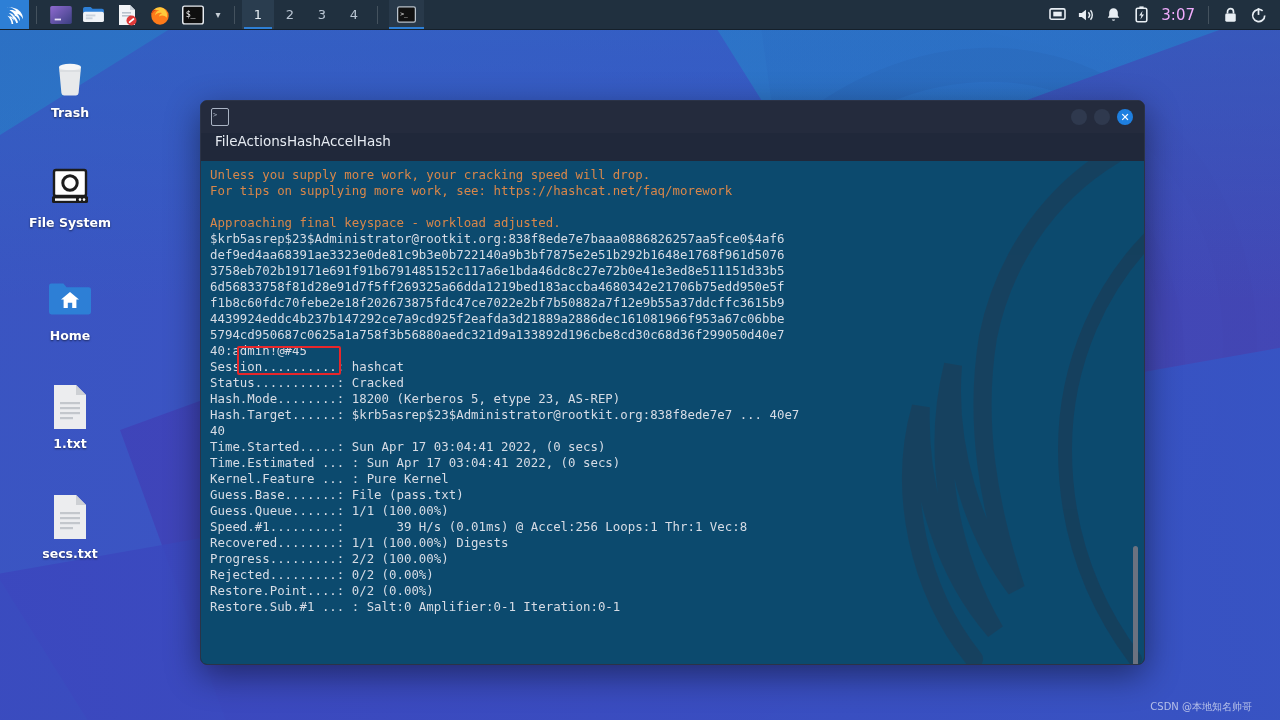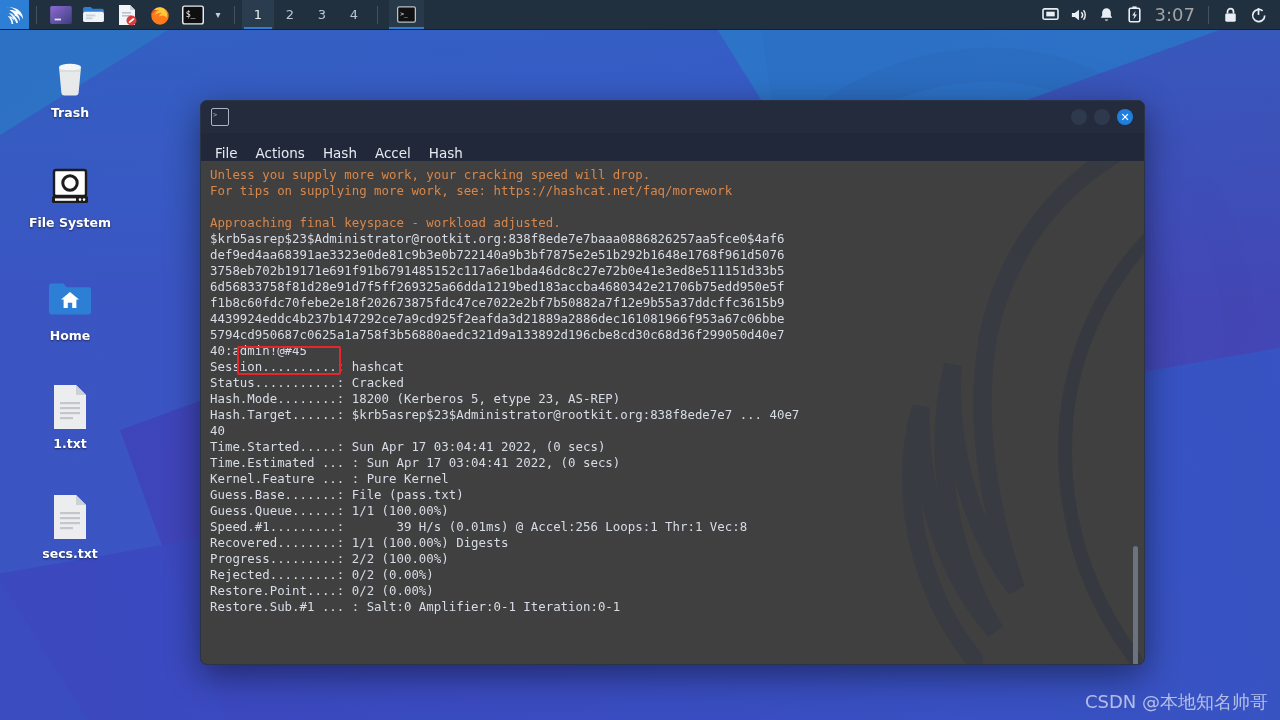--- a/index.html
+++ b/index.html
@@ -35,51 +35,51 @@
   .launch{width:25px;height:25px;margin:0 4px;display:flex;align-items:center;justify-content:center;position:relative;}
   .chev{width:18px;height:25px;display:flex;align-items:center;justify-content:center;color:#c6ced6;font-size:10px;}
   .ws{width:32px;height:29px;display:flex;align-items:center;justify-content:center;
       color:#b9c5d2;font-size:13px;position:relative;}
   .ws.active{background:#2a3d4f;color:#e6edf3;}
   .ws.active::after{content:"";position:absolute;left:2px;right:2px;bottom:0;height:2px;background:#2d7fd6;}
   .winbtn{height:29px;display:flex;align-items:center;padding:0 8px;background:#28394a;position:relative;margin-left:4px;}
   .winbtn::after{content:"";position:absolute;left:0;right:0;bottom:0;height:2px;background:#2d7fd6;}
   #tray{margin-left:auto;display:flex;align-items:center;height:29px;padding-right:8px;}
   .tray-i{width:28px;height:29px;display:flex;align-items:center;justify-content:center;color:#e8eef4;}
-  #clock{color:#a3a3a3;font-size:18px;padding:0 6px;font-family:"DejaVu Sans",sans-serif;}
+  #clock{color:#f0abfc;font-size:15px;padding:0 6px;font-family:"DejaVu Sans",sans-serif;}
 
   
   .dicon{position:absolute;width:110px;display:flex;flex-direction:column;align-items:center;gap:5px;font-weight:bold;}
   .dicon .glyph{width:48px;height:48px;display:flex;align-items:center;justify-content:center;}
   .dicon .lbl{color:#ffffff;font-size:12.5px;text-shadow:0 1px 2px rgba(0,0,0,.55);text-align:center;}
 
   
   #term{position:absolute;left:200px;top:100px;width:943px;height:563px;border-radius:7px;
     background:#20283a;box-shadow:0 10px 34px rgba(0,0,0,.45);overflow:hidden;z-index:30;
     border:1px solid #2b3347;}
   #titlebar{height:32px;background:#242b3d;display:flex;align-items:center;position:relative;}
   #titlebar .ticon{width:16px;height:16px;margin-left:10px;border:1.5px solid #aab4c4;border-radius:2px;
     display:flex;align-items:flex-start;justify-content:flex-start;}
   #title{position:absolute;left:0;right:0;text-align:center;color:#dbe2ec;font-size:12.5px;
     font-family:"DejaVu Sans",sans-serif;pointer-events:none;}
   .wbtns{margin-left:auto;display:flex;align-items:center;gap:7px;padding-right:11px;}
   .wb{width:16px;height:16px;border-radius:50%;background:#2f394e;}
   .wb.close{background:#1e7fe0;display:flex;align-items:center;justify-content:center;color:#fff;font-size:11px;line-height:1;}
-  #menubar{height:28px;display:flex;align-items:flex-end;padding-left:14px;gap:18px;background:#20283a;}
+  #menubar{height:28px;display:flex;align-items:flex-start;padding-left:14px;background:#20283a;}
   #menubar span{color:#e6ebf2;font-size:13.5px;}
-  #screen{position:relative;height:calc(563px - 32px - 28px);background:#404040;overflow:hidden;
+  #screen{position:relative;height:calc(563px - 32px - 28px);background:#0c4a6e;overflow:hidden;
     padding:6px 0 0 9px;box-sizing:border-box;}
   #screen .dragon{position:absolute;right:-40px;top:-20px;width:420px;height:560px;opacity:.35;pointer-events:none;}
   pre.tt{margin:0;font-family:"DejaVu Sans Mono", monospace;font-size:12.4px;line-height:16px;
     color:#d7dce5;white-space:pre;letter-spacing:0px;}
   pre.tt.warn{color:#d9874a;}
   #scroll{position:absolute;right:6px;top:385px;width:5px;height:130px;background:#6b7280;border-radius:3px;}
   #hl{position:absolute;left:237px;top:346px;width:100px;height:25px;border:2px solid #e8262a;border-radius:2px;
     pointer-events:none;z-index:35;}
-  #wm{position:absolute;right:12px;bottom:6px;color:rgba(255,255,255,.62);font-size:18px;z-index:50;
+  #wm{position:absolute;right:28px;bottom:6px;color:rgba(255,255,255,.62);font-size:10px;z-index:50;
     font-family:"DejaVu Sans",sans-serif;text-align:center;}
 </style>
 </head>
 <body>
 
 <div id="wallpaper">
   <div class="facet f4"></div>
   <div class="facet f5"></div>
   <div class="swirl s1"></div>
   <div class="swirl s2"></div>

